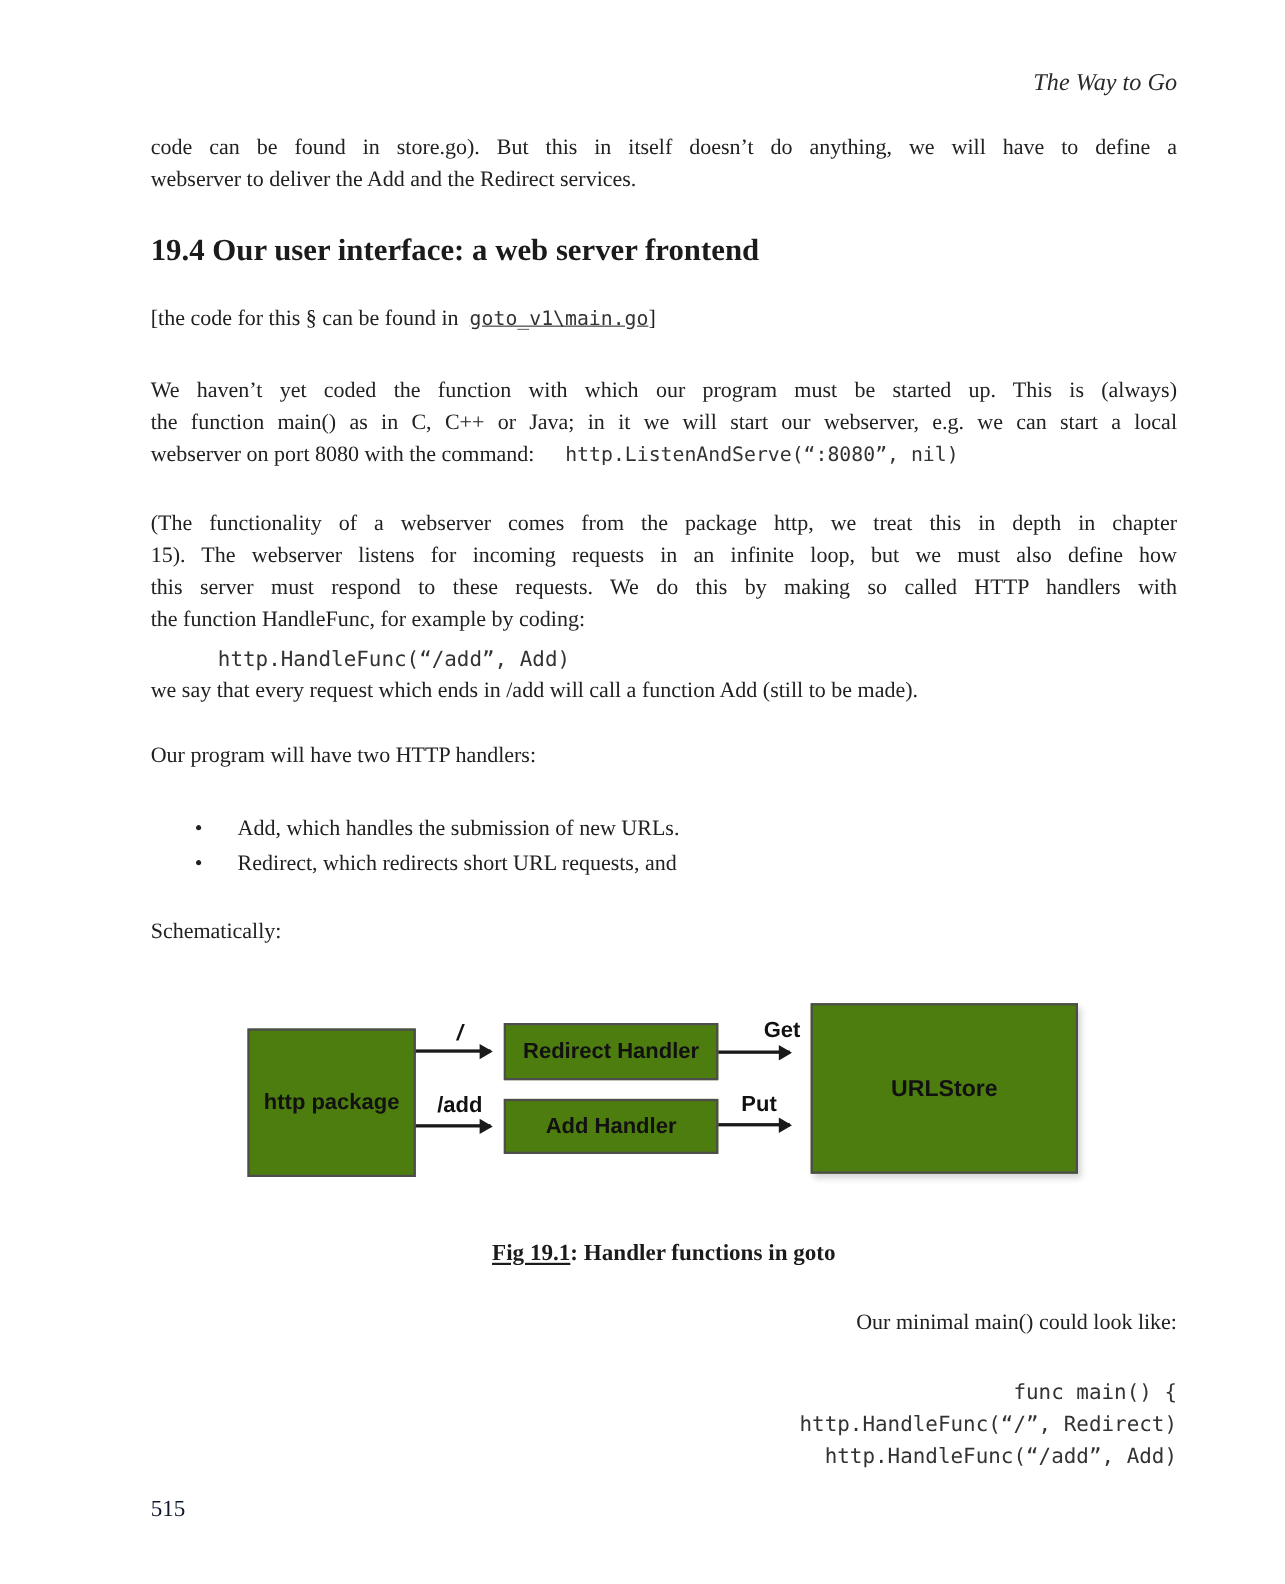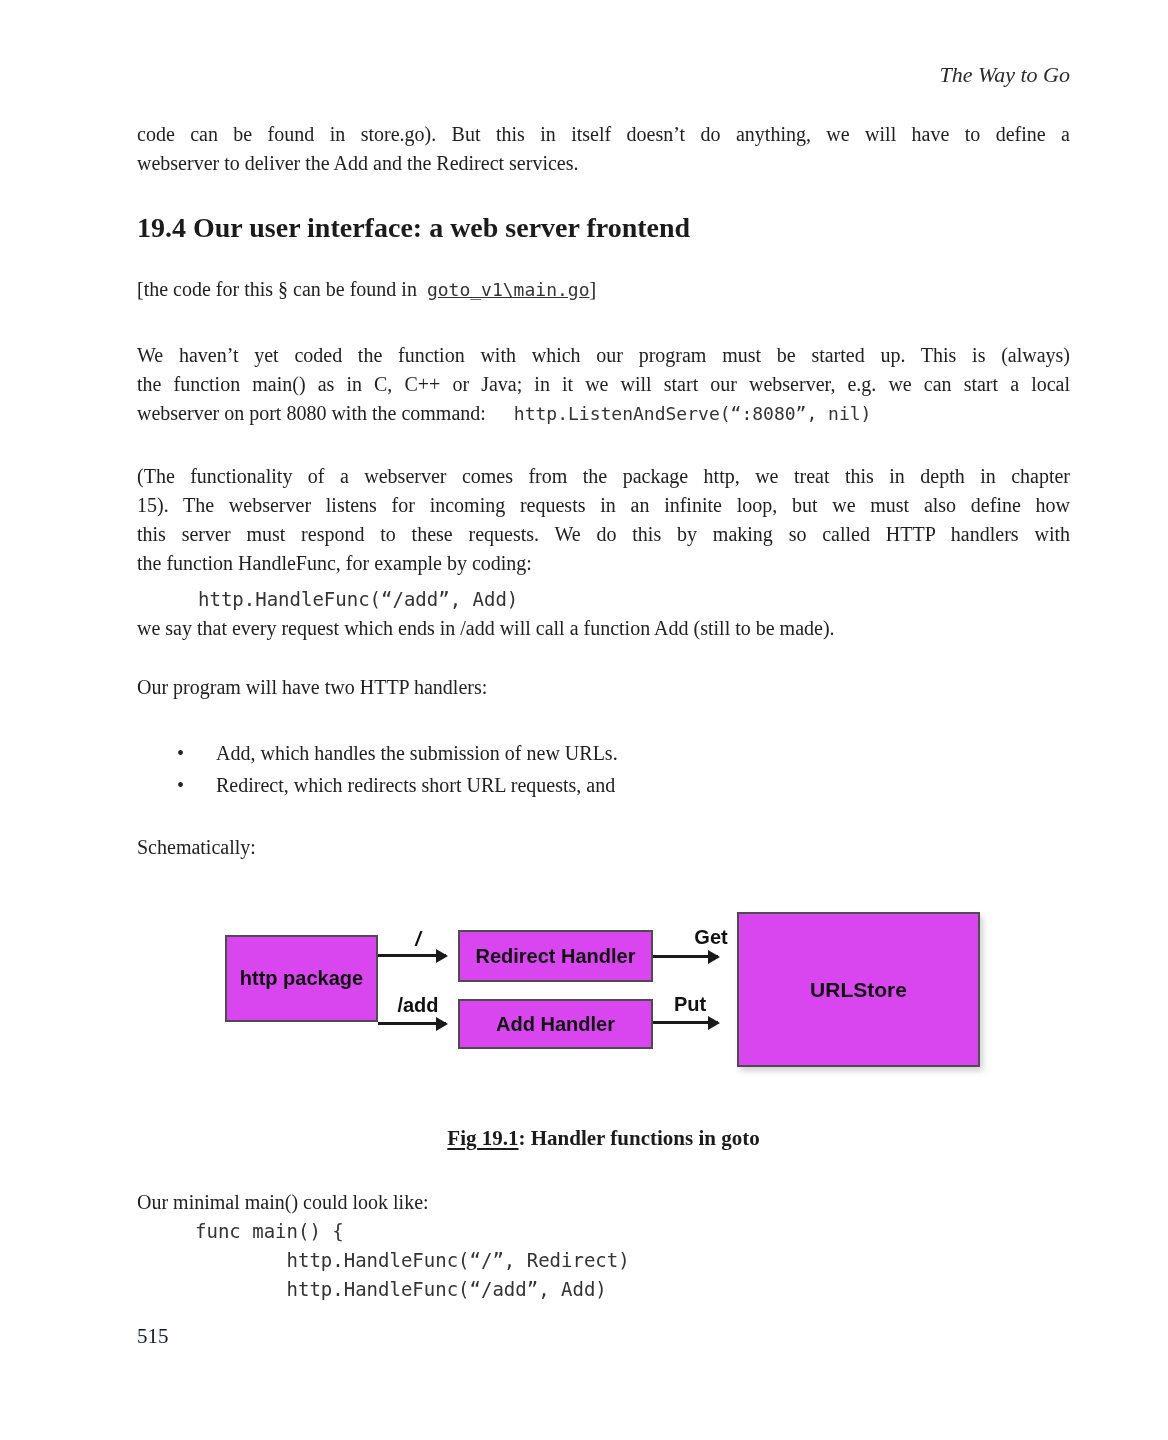--- a/index.html
+++ b/index.html
@@ -49,29 +49,29 @@
   .p-wesay   { margin-top:1px; }
   .p-twohand { margin-top:30px; }
   .bullet-list { margin-top:35px; }
   .bullet-item { font-size:20px; line-height:32px; padding-left:40px; }
   .bullet { display:inline-block; width:39px; }
   .p-schem   { margin-top:32px; }
 
   .figure { position:relative; margin-top:40px; height:180px; }
   .fbox {
     position:absolute;
-    background:#d946ef;
+    background:#4d7c0f;
     border:2px solid #4d4d4d;
     display:flex; align-items:center; justify-content:center;
     font-family:"Liberation Sans", sans-serif;
     font-weight:bold;
     font-size:20px;
     color:#111111;
   }
-  .box-http     { left:88px;  top:33px; width:153px; height:87px; }
+  .box-http     { left:88px;  top:33px; width:153px; height:135px; }
   .box-redirect { left:321px; top:28px; width:195px; height:52px; }
   .box-add      { left:321px; top:97px; width:195px; height:50px; }
   .box-urlstore { left:600px; top:10px; width:243px; height:155px; font-size:21px;
                   box-shadow:3px 4px 6px rgba(0,0,0,0.18); }
   .arrow { position:absolute; height:3px; background:#1a1a1a; }
   .arrow::after {
     content:""; position:absolute; right:-2px; top:-5.5px;
     width:0; height:0;
     border-left:12px solid #1a1a1a;
     border-top:7px solid transparent;
@@ -90,22 +90,22 @@
     text-align:center;
   }
   .l-root { left:256px; top:26px; width:50px; font-style:italic; }
   .l-add  { left:251px; top:92px; width:60px; }
   .l-get  { left:539px; top:24px; width:70px;text-align:center; }
   .l-put  { left:518px; top:91px; width:70px; }
 
   .caption { margin-top:43px; text-align:center; font-weight:bold; font-size:21px; line-height:26px; color:#1b1b1b; }
   .cap-label { text-decoration:underline; text-underline-offset:3px; }
 
-  .p-minmain { margin-top:37px; }
-  .code-block { margin-left:58px; }
+  .p-minmain { margin-top:37px;text-align:right; }
+  .code-block { margin-top:35px; margin-left:58px;text-align:right; }
   .code-block .cline { font-size:19px; line-height:29px; white-space:pre; }
 
   .page-number { margin-top:20px; text-align:left; font-size:21px; line-height:24px; color:#0f172a; }
 </style>
 </head>
 <body>
 
 <div class="page">
 
   <div class="running-head">The Way to Go</div>

